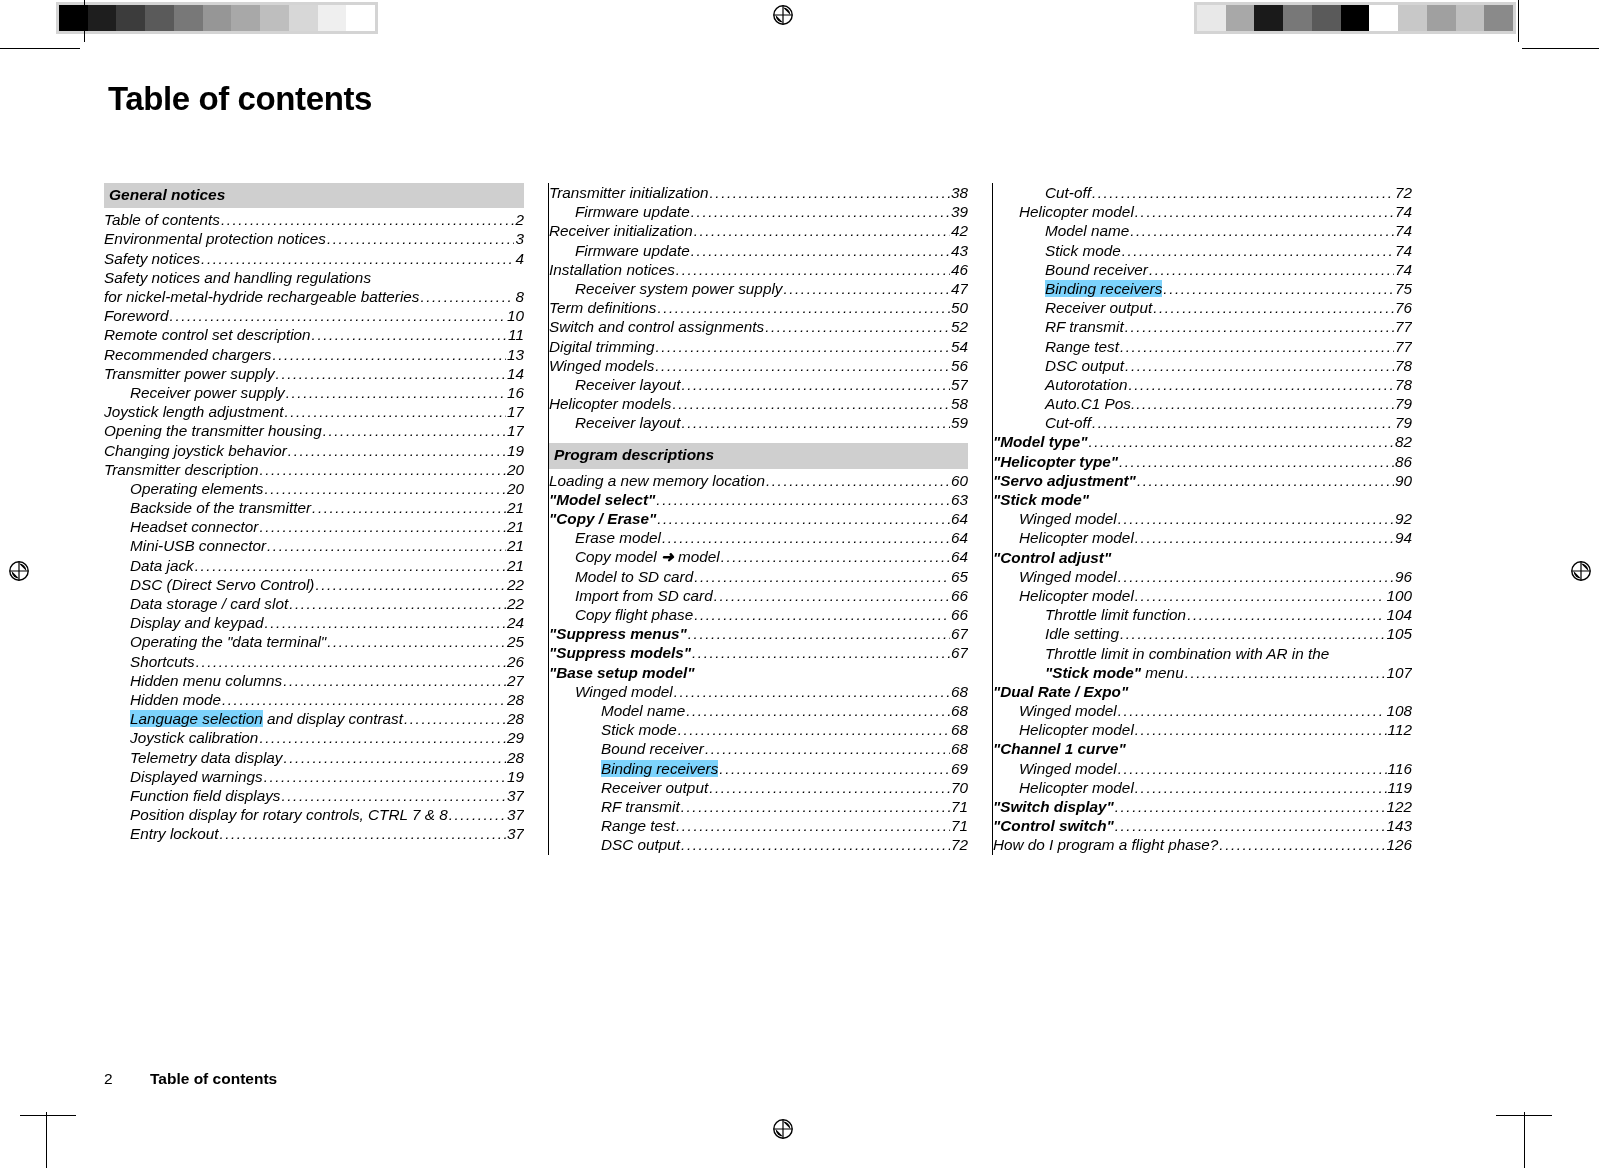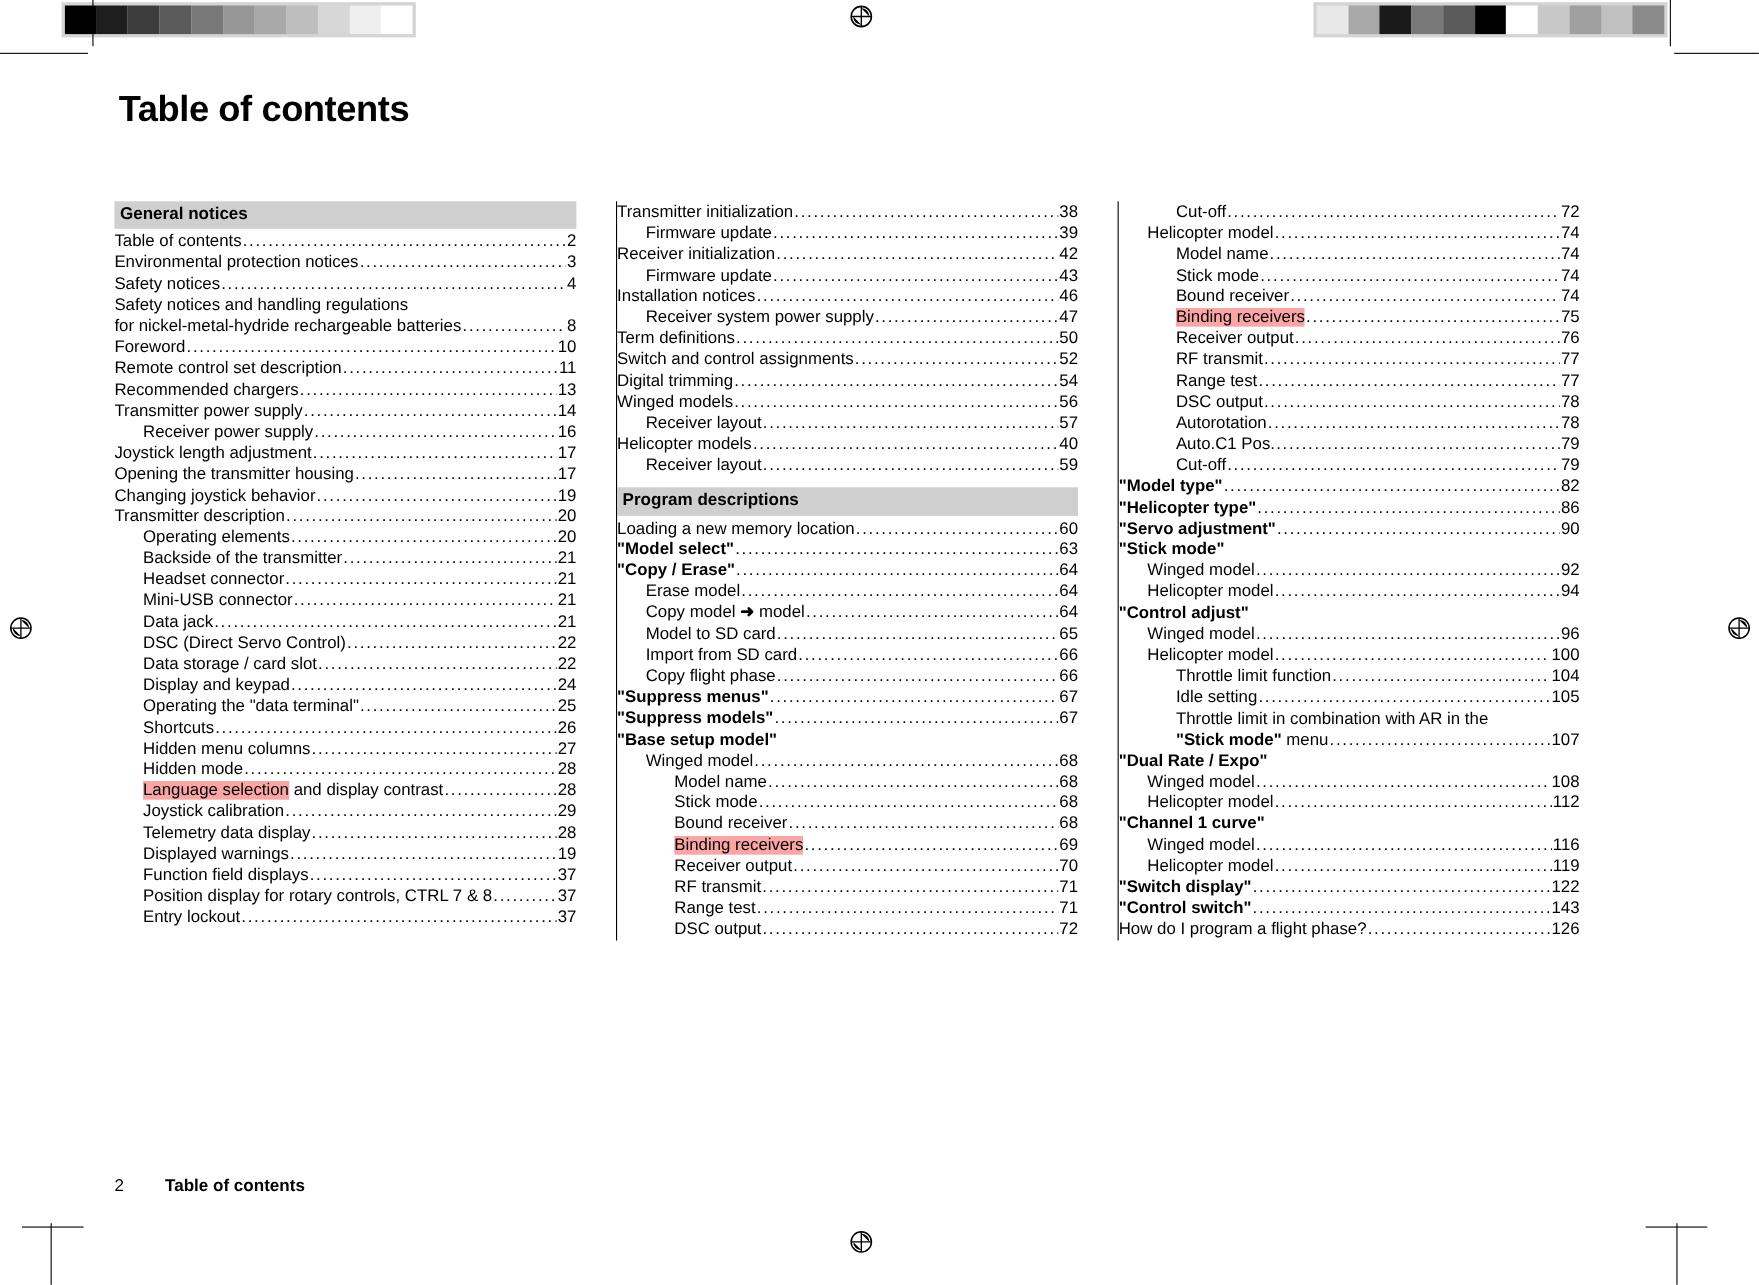--- a/index.html
+++ b/index.html
@@ -60,21 +60,22 @@
     font-weight: bold;
     letter-spacing: -0.4px;
   }
 
   .columns {
     position: absolute;
     left: 104px;
     top: 183px;
     width: 1332px;
     display: flex;
-    gap: 12px;
+    gap: 0px;
+    font-style: italic;
   }
   .col {
     width: 420px;
     position: relative;
     box-sizing: border-box;
   }
   .col.c2, .col.c3 {
     border-left: 1px solid #000;
     margin-left: 24px;
   }
@@ -116,21 +117,21 @@
     flex: 0 0 auto;
     text-align: right;
     padding-left: 1px;
   }
   .row.nodots .dots { visibility: hidden; }
 
   .ind1 .lbl { padding-left: 26px; }
   .ind2 .lbl { padding-left: 52px; }
 
   .row.bold .lbl { font-weight: bold; }
-  .hl { background: #fca5a5; }
+  .hl { background: #7dd3fc; }
   .arrow { font-weight: bold; }
 
   .footer {
     position: absolute;
     left: 104px;
     bottom: 80px;
     display: flex;
     align-items: baseline;
     font-size: 15.5px;
   }
@@ -439,21 +440,21 @@
             <span class="pg">56</span>
           </div>
           <div class="row ind1">
             <span class="lbl">Receiver layout</span>
             <span class="dots">................................................................................................................................................................................................................................................................................................................................................................................................................</span>
             <span class="pg">57</span>
           </div>
           <div class="row ind0">
             <span class="lbl">Helicopter models</span>
             <span class="dots">................................................................................................................................................................................................................................................................................................................................................................................................................</span>
-            <span class="pg">40</span>
+            <span class="pg">58</span>
           </div>
           <div class="row ind1">
             <span class="lbl">Receiver layout</span>
             <span class="dots">................................................................................................................................................................................................................................................................................................................................................................................................................</span>
             <span class="pg">59</span>
           </div>
         </div>
         <div class="section-head spaced">Program descriptions</div>
         <div class="toc">
           <div class="row ind0">

